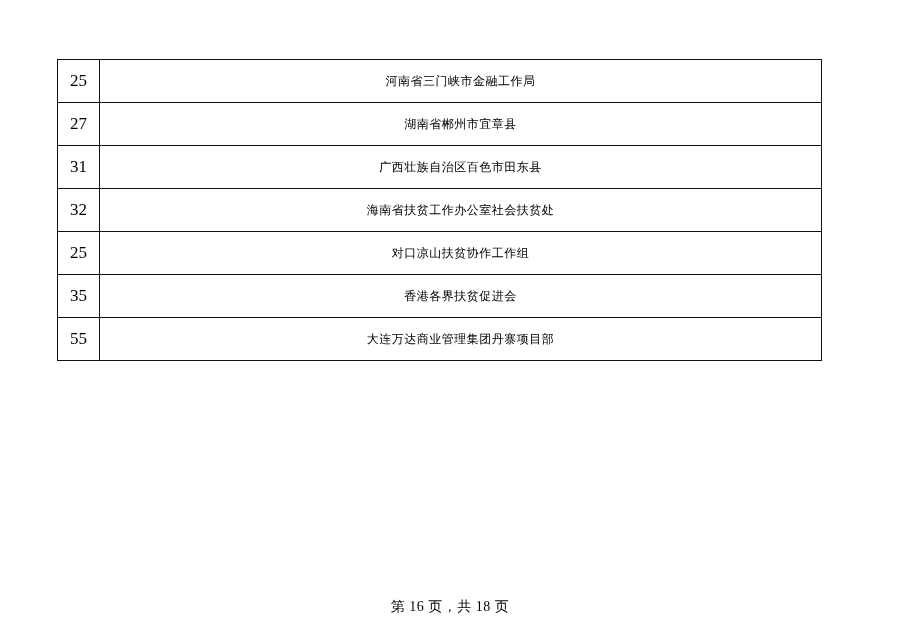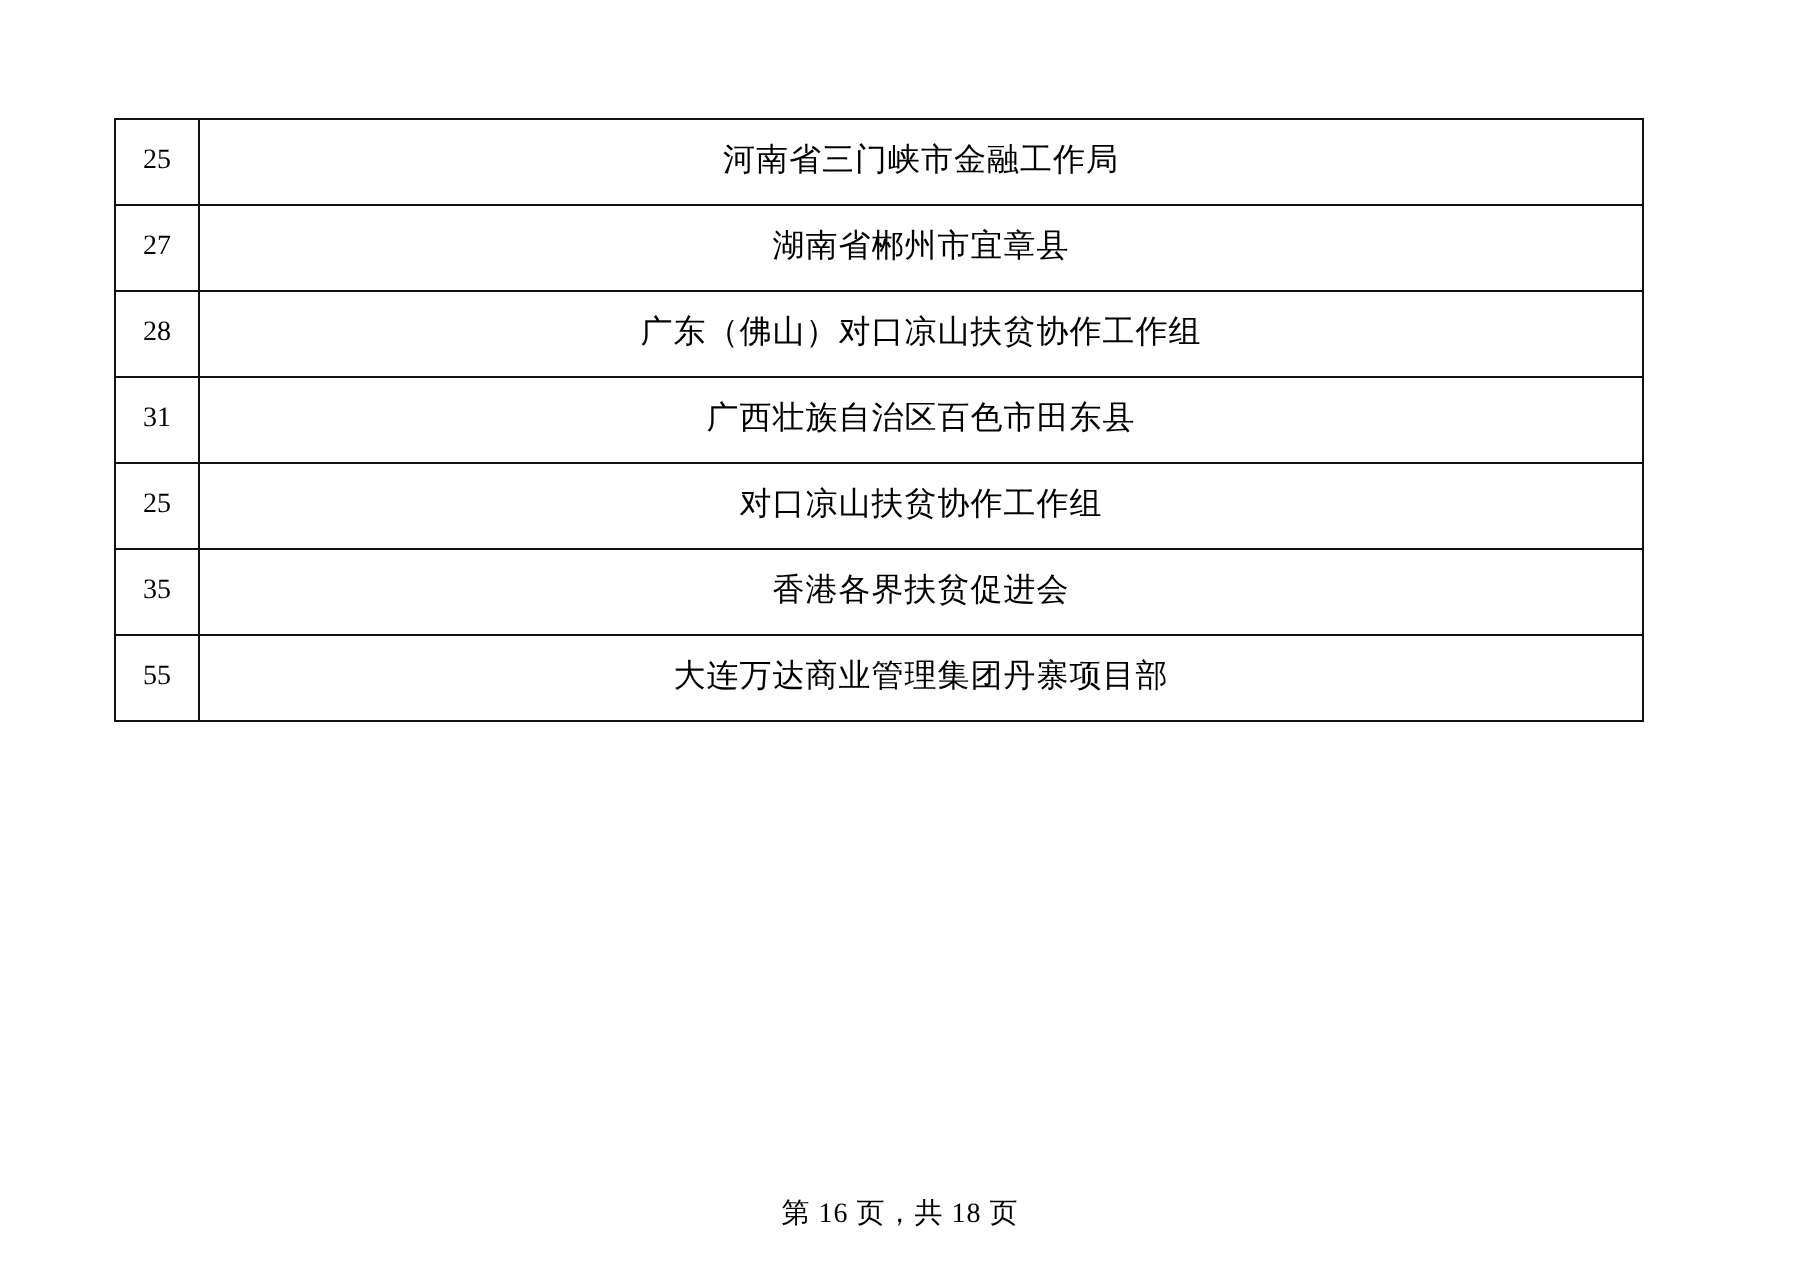--- a/index.html
+++ b/index.html
@@ -32,27 +32,27 @@
   }
   .doc-table td {
     border: 1px solid #111111;
     height: 42px;
     padding: 0;
     vertical-align: middle;
   }
   .col-index {
     width: 41px;
     text-align: center;
-    font-size: 14px;
+    font-size: 17px;
     font-family: "Liberation Serif", "DejaVu Serif", serif;
   }
   .col-name {
     width: 721px;
     text-align: center;
-    font-size: 16px;
+    font-size: 12px;
     letter-spacing: 0.5px;
   }
   .cell-text {
     display: block;
     width: 100%;
     text-align: center;
     line-height: 40px;
     white-space: nowrap;
   }
   .footer {
@@ -83,32 +83,32 @@
       <tr>
         <td class="col-index">
             <span class="cell-text">27</span>
           </td>
         <td class="col-name">
             <span class="cell-text">湖南省郴州市宜章县</span>
           </td>
       </tr>
       <tr>
         <td class="col-index">
-            <span class="cell-text">28</span>
+            <span class="cell-text">31</span>
           </td>
         <td class="col-name">
-            <span class="cell-text">广东（佛山）对口凉山扶贫协作工作组</span>
+            <span class="cell-text">广西壮族自治区百色市田东县</span>
           </td>
       </tr>
       <tr>
         <td class="col-index">
-            <span class="cell-text">31</span>
+            <span class="cell-text">32</span>
           </td>
         <td class="col-name">
-            <span class="cell-text">广西壮族自治区百色市田东县</span>
+            <span class="cell-text">海南省扶贫工作办公室社会扶贫处</span>
           </td>
       </tr>
       <tr>
         <td class="col-index">
             <span class="cell-text">25</span>
           </td>
         <td class="col-name">
             <span class="cell-text">对口凉山扶贫协作工作组</span>
           </td>
       </tr>

